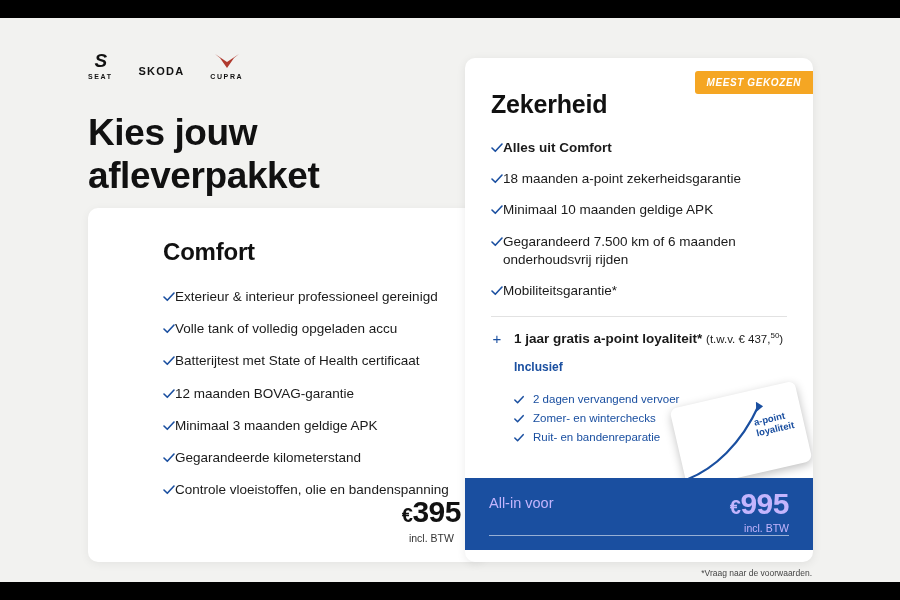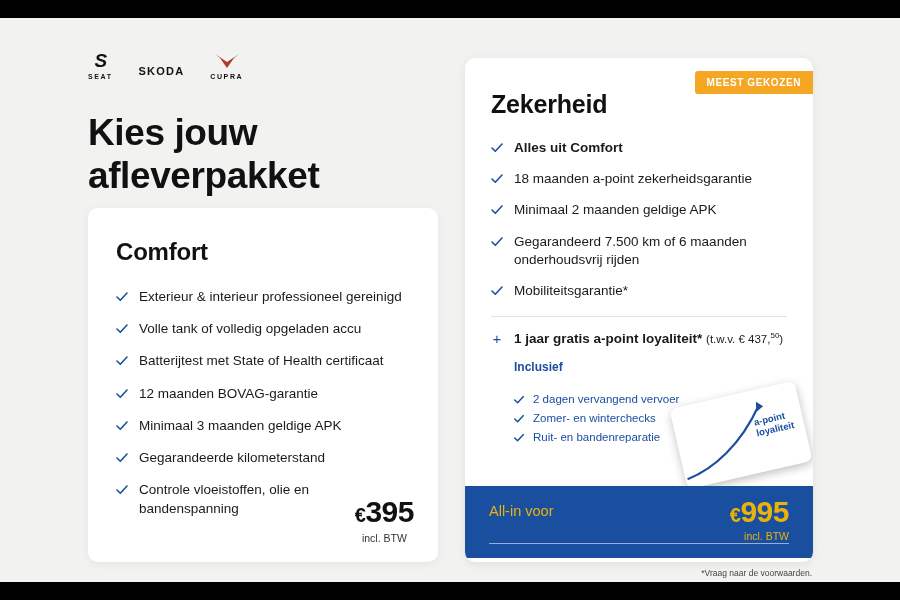--- a/index.html
+++ b/index.html
@@ -88,39 +88,39 @@
   
   .card-comfort {
     position: absolute;
     left: 88px;
     top: 190px;
     width: 350px;
     height: 354px;
     background: #ffffff;
     border-radius: 10px;
     box-shadow: 0 2px 10px rgba(0,0,0,0.06);
+    padding-left: 47px;
   }
   .card-title {
     font-size: 24px;
     font-weight: 700;
     color: #111;
     letter-spacing: -0.2px;
   }
   .comfort-inner {
     padding: 30px 28px 0 28px;
   }
   .feature-list {
     margin-top: 22px;
     list-style: none;
     padding: 0;
   }
   .feature {
     display: flex;
     align-items: flex-start;
-    gap: 11px;
     margin-bottom: 14px;
     font-size: 13.5px;
     line-height: 1.35;
     color: #1a1a1a;
   }
   .feature.bold { font-weight: 700; }
   .check {
     flex: 0 0 auto;
     width: 12px;
     height: 12px;
@@ -164,20 +164,21 @@
     position: absolute;
     right: 0;
     top: 13px;
     background: #f5a623;
     color: #ffffff;
     font-size: 10px;
     font-weight: 700;
     letter-spacing: 0.6px;
     padding: 6px 12px 6px 12px;
     border-radius: 3px 0 0 3px;
+    font-style: italic;
   }
   .zeker-inner {
     padding: 32px 26px 0 26px;
   }
   .zeker-title {
     font-size: 25px;
     font-weight: 700;
     color: #111;
     letter-spacing: -0.2px;
   }
@@ -259,25 +260,25 @@
     font-weight: 700;
     color: #1a4fa0;
     line-height: 1.2;
     text-align: left;
   }
   .loyalty-card svg { position: absolute; left: 0; top: 0; }
 
   .allin {
     position: absolute;
     left: 0;
-    bottom: 4px;
+    bottom: 12px;
     width: 348px;
     height: 72px;
     background: #1a4fa0;
-    color: #eab308;
+    color: #c4b5fd;
   }
   .allin-label {
     position: absolute;
     left: 24px;
     top: 17px;
     font-size: 14.5px;
     font-weight: 400;
   }
   .allin-price {
     position: absolute;
@@ -451,21 +452,21 @@
                 </svg>
             </span>
             <span>18 maanden a-point zekerheidsgarantie</span>
           </li>
           <li class="feature">
             <span class="check">
               <svg width="12" height="12" viewBox="0 0 12 12">
                   <path d="M1 6 L4.3 9.3 L11 2" fill="none" stroke="#1a4fa0" stroke-width="1.6" stroke-linecap="round" stroke-linejoin="round"></path>
                 </svg>
             </span>
-            <span>Minimaal 2 maanden geldige APK</span>
+            <span>Minimaal 10 maanden geldige APK</span>
           </li>
           <li class="feature">
             <span class="check">
               <svg width="12" height="12" viewBox="0 0 12 12">
                   <path d="M1 6 L4.3 9.3 L11 2" fill="none" stroke="#1a4fa0" stroke-width="1.6" stroke-linecap="round" stroke-linejoin="round"></path>
                 </svg>
             </span>
             <span>Gegarandeerd 7.500 km of 6 maanden onderhoudsvrij rijden</span>
           </li>
           <li class="feature">

